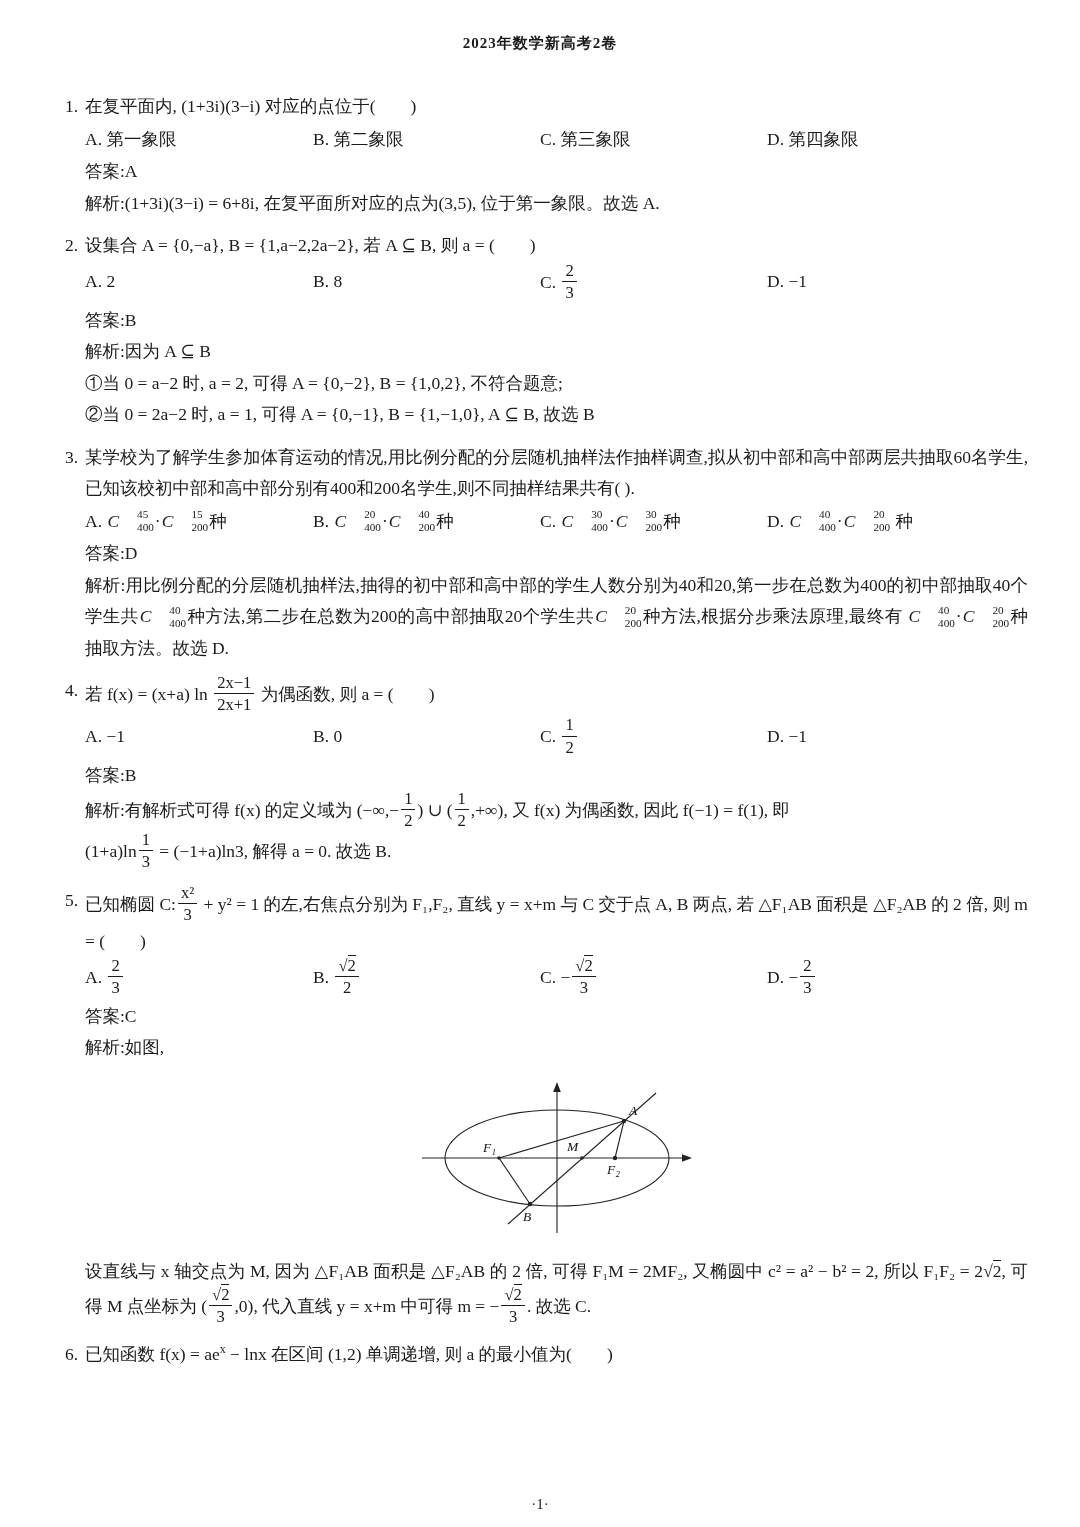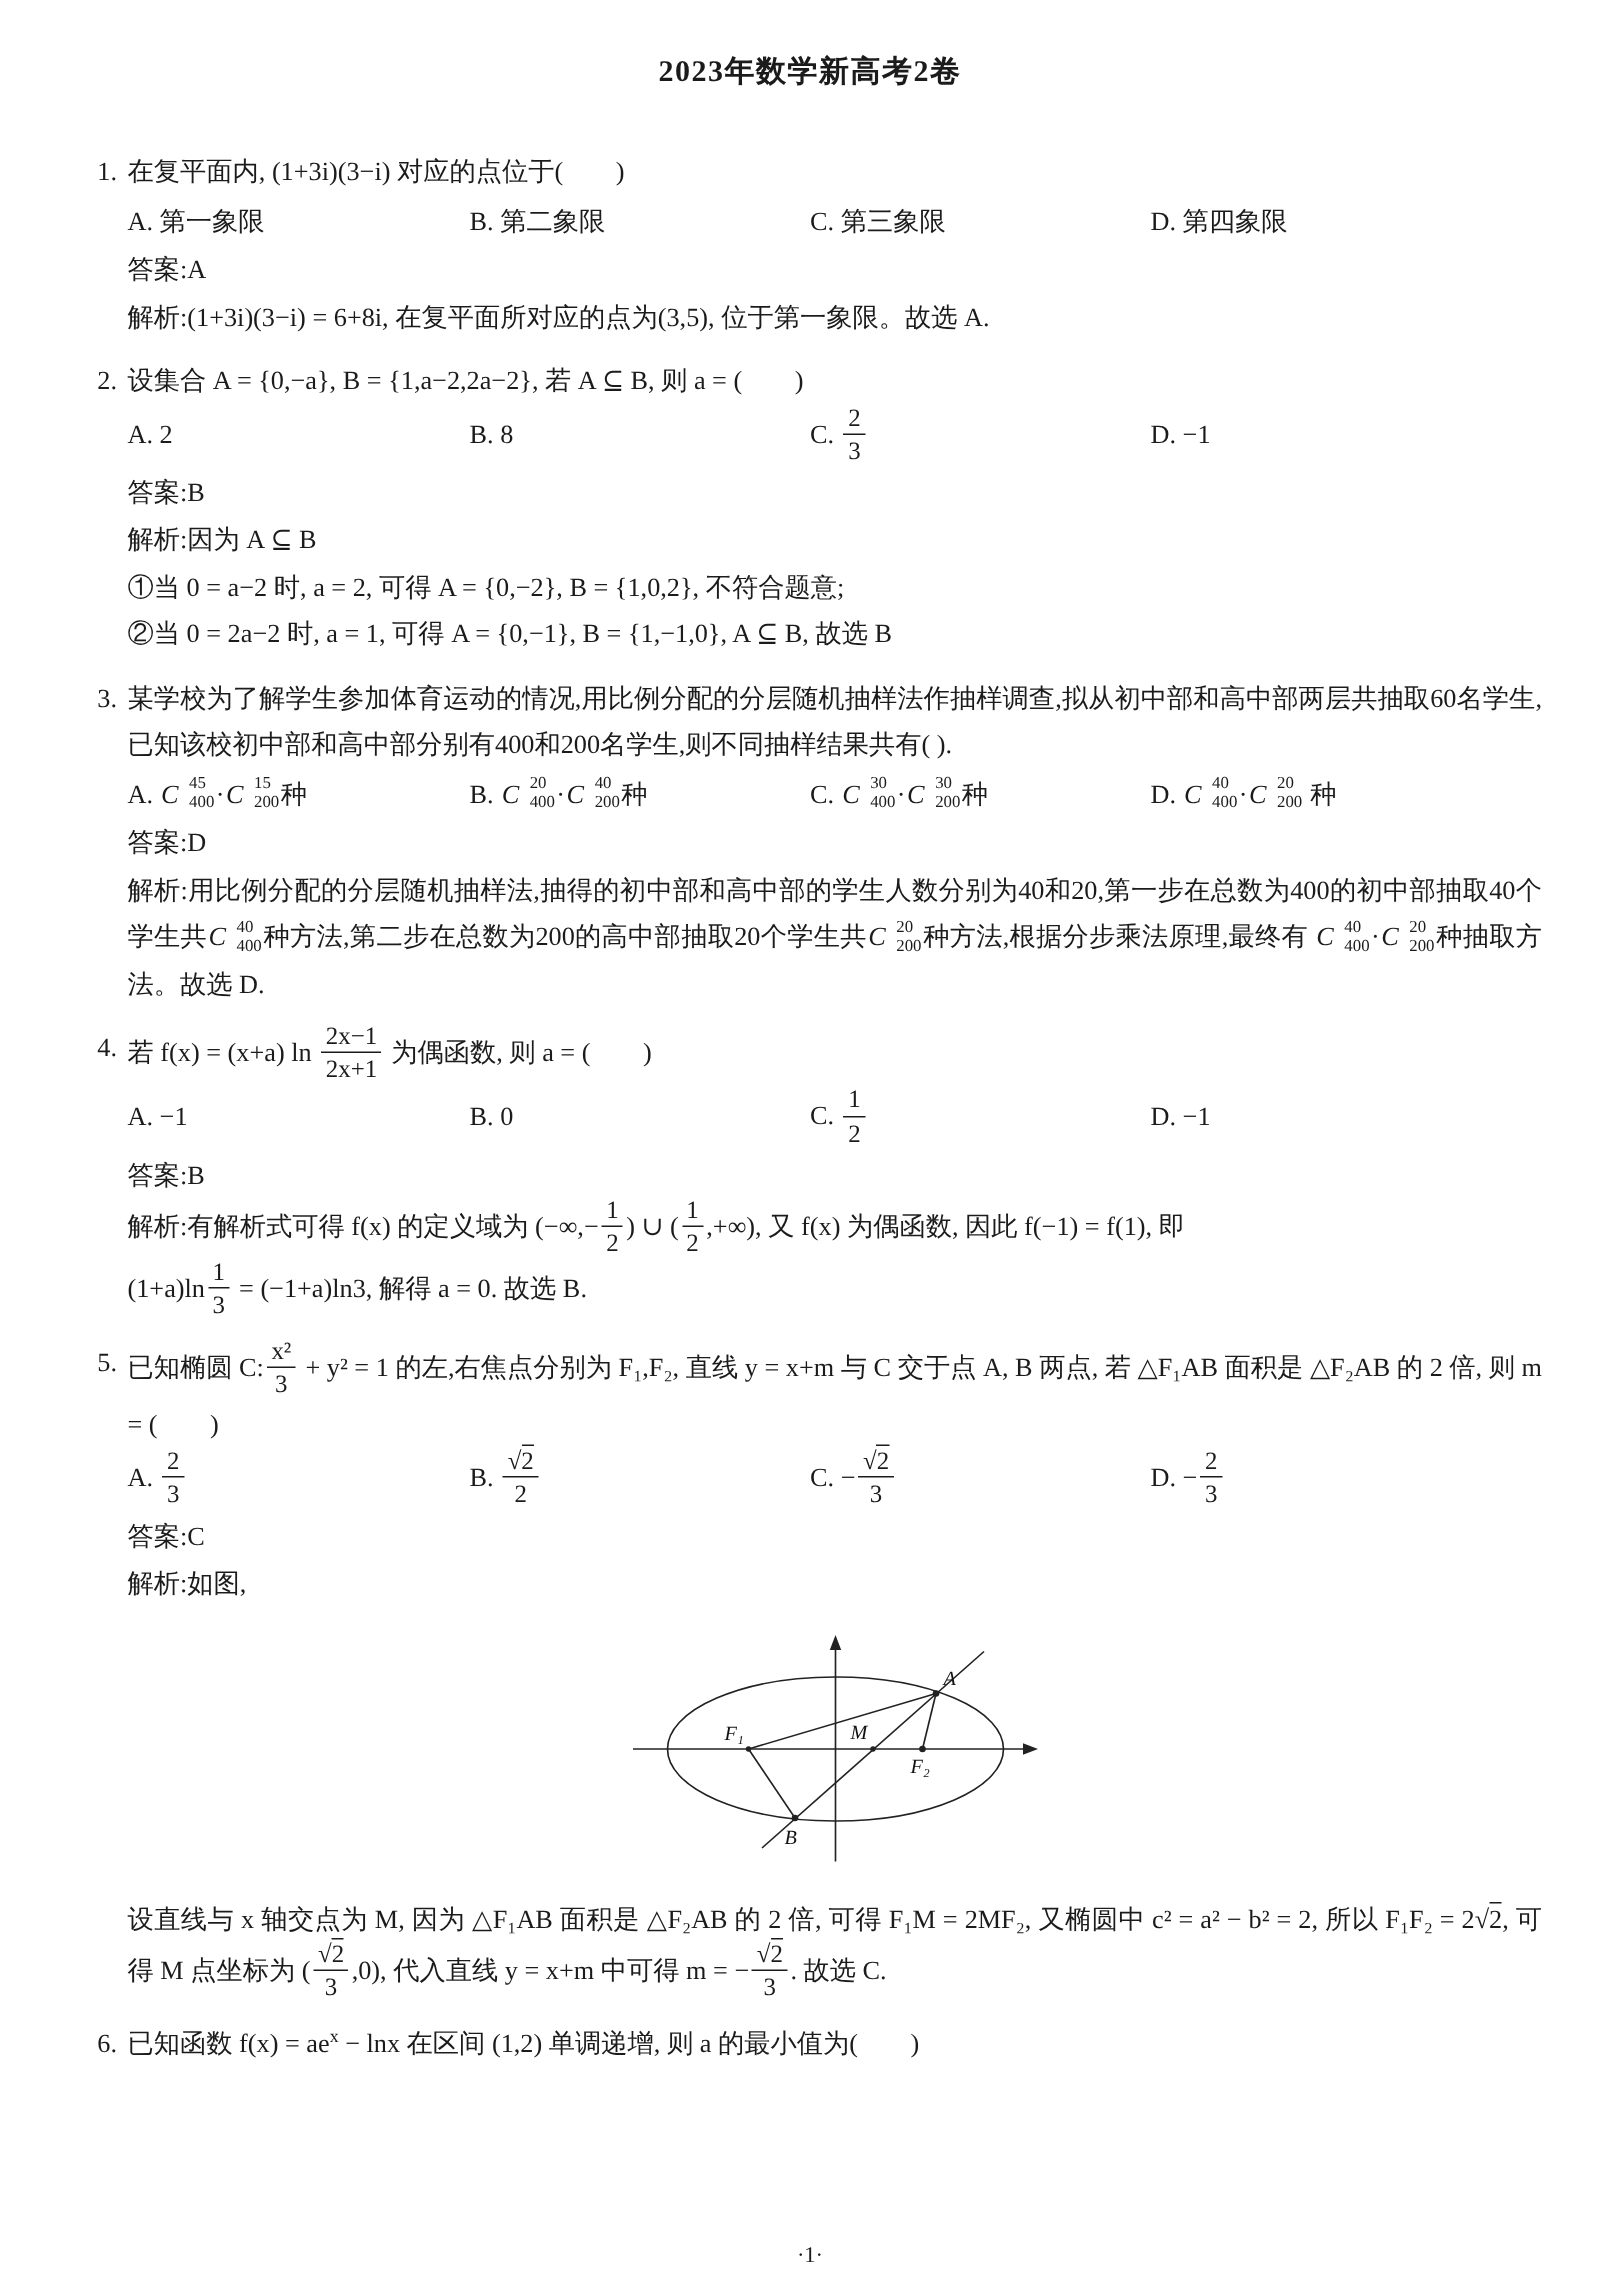--- a/index.html
+++ b/index.html
@@ -3,21 +3,21 @@
 <meta charset="utf-8">
 <style>
   * { margin:0; padding:0; box-sizing:border-box; }
   html, body { background:#ffffff; }
   body {
     width:1080px; min-height:1527px;
     font-family:"Liberation Serif","DejaVu Serif",serif;
     color:#1b1b1b; font-size:17.5px;
   }
   .page { width:1080px; min-height:1527px; padding:34px 52px 46px 52px; position:relative; }
-  .title { text-align:center; font-size:20px; font-weight:bold; margin-bottom:38px; letter-spacing:1px; }
+  .title { text-align:center; font-size:15px; font-weight:bold; margin-bottom:38px; letter-spacing:1px; }
   .section { font-weight:bold; font-size:18px; margin-bottom:8px; }
   .question { margin-bottom:11px; }
   .q-stem { display:flex; line-height:1.8; }
   .q-num { flex:0 0 26px; text-align:right; margin-right:7px; }
   .q-text { flex:1; text-align:justify; }
   .q-options {
     display:grid; grid-template-columns:228px 227px 227px 1fr;
     margin-left:33px; line-height:1.8; align-items:baseline; padding:1px 0;
   }
   .q-option { white-space:nowrap; }
@@ -32,21 +32,21 @@
     vertical-align:middle; line-height:1.15; font-size:0.95em;
     margin:0 2px; position:relative; top:-2px;
   }
   .fnum { border-bottom:1.2px solid currentColor; padding:0 3px 1px; }
   .fden { padding:1px 3px 0; }
   .sqrt { white-space:nowrap; }
   .rad { font-style:normal; }
   .sqb { border-top:1.2px solid currentColor; }
   .comb { display:inline-flex; align-items:center; white-space:nowrap; margin:0 1px; }
   .cbase { font-style:italic; }
-  .cscripts { display:inline-flex; flex-direction:column; font-size:0.64em; line-height:1.2; margin-left:7px; text-align:left; }
+  .cscripts { display:inline-flex; flex-direction:column; font-size:0.64em; line-height:1.2; margin-left:18px; text-align:left; }
   sup { font-size:0.68em; }
 
   
   .fig-wrap { display:flex; justify-content:center; margin:4px 0 10px; }
   .fig-wrap svg line, .fig-wrap svg ellipse { stroke:#222; stroke-width:1.1; fill:none; }
   .fig-wrap svg polygon, .fig-wrap svg circle { fill:#222; stroke:none; }
   .fig-wrap svg text { font-size:13.5px; font-style:italic; font-family:"Liberation Serif","DejaVu Serif",serif; fill:#111; }
 </style>
 </head>
 <body>

